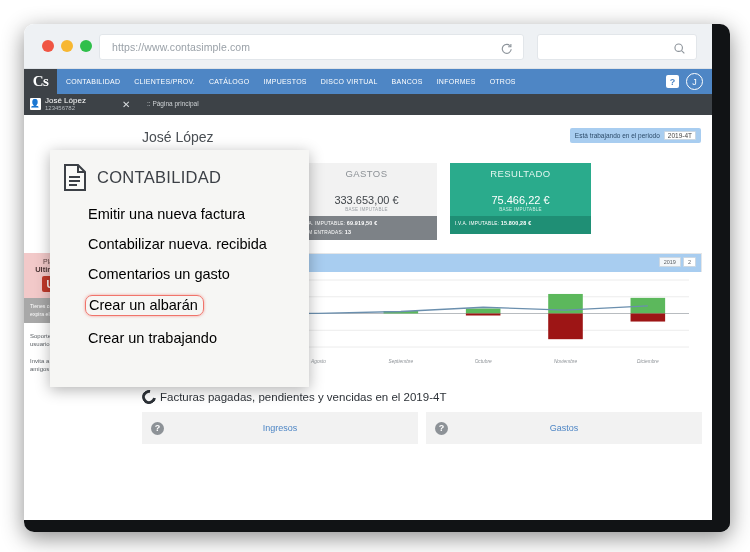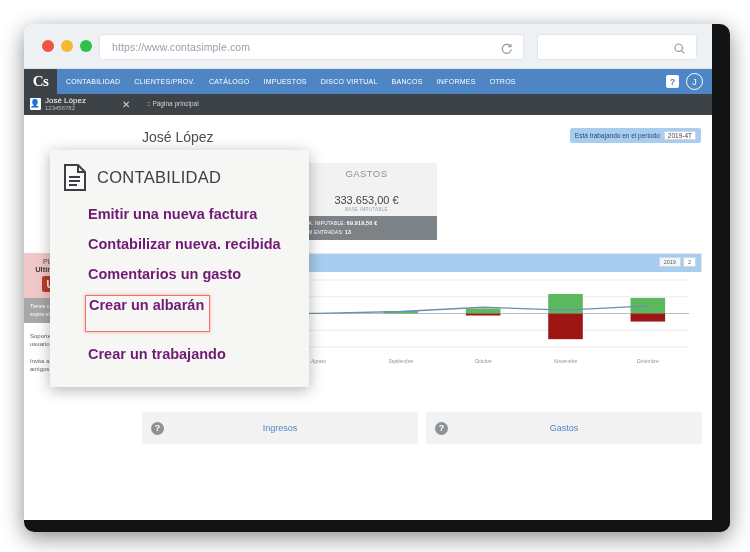--- a/index.html
+++ b/index.html
@@ -332,28 +332,28 @@
   #dd-head {
     display: flex; align-items: center; gap: 11px;
     padding: 14px 0 0 14px;
   }
   #dd-doc-icon { width: 22px; height: 27px; }
   #dd-title {
     font-size: 16.5px; color: #3c4046; letter-spacing: 0.3px;
   }
   #dd-list { margin-top: 14px; padding-left: 38px; }
   .dd-item {
-    font-size: 14.5px; color: #701a75;
-    margin-bottom: 13px; display: inline-block; font-weight: bold;
+    font-size: 14.5px; color: #000000;
+    margin-bottom: 13px; display: inline-block;
   }
   .dd-item.highlighted {
     border: 1.6px solid #f0746b;
     box-shadow: 0 0 3px rgba(240,116,107,0.7);
-    border-radius: 0;
-    padding: 1px 5px 18px 3px;
+    border-radius: 7px;
+    padding: 1px 5px 2px 3px;
     margin-left: -3px;
   }
 </style>
 </head>
 <body>
 
 <div id="frame">
   <div id="page-white">
 
     <div id="toolbar">
@@ -434,20 +434,30 @@
           <div class="kpi-title">GASTOS</div>
           <div class="kpi-amount">333.653,00 €</div>
           <div class="kpi-sub">BASE IMPUTABLE</div>
         </div>
         <div class="kpi-foot">
           <div><span>I.V.A. IMPUTABLE:</span> <b>69.919,50 €</b></div>
           <div><span>NUM ENTRADAS:</span> <b>13</b></div>
         </div>
       </div>
 
+      <div class="kpi" id="kpi-resultado">
+        <div class="kpi-body">
+          <div class="kpi-title">RESULTADO</div>
+          <div class="kpi-amount">75.466,22 €</div>
+          <div class="kpi-sub">BASE IMPUTABLE</div>
+        </div>
+        <div class="kpi-foot">
+          <div><span>I.V.A. IMPUTABLE:</span> <b>15.800,28 €</b></div>
+        </div>
+      </div>
 
       <div id="chart-panel">
         <div id="chart-head">
           <span id="chart-head-title">Resultado acumulado de los últimos 6 meses</span>
           <span id="chart-years">
             <span class="year-btn active">2019</span>
             <span class="year-btn">2</span>
           </span>
         </div>
         <div id="plot">
@@ -476,20 +486,24 @@
               <rect x="487.5433333333333" y="25.866666666666667" width="34.58" height="15.633333333333333" fill="#5cb85c"></rect>
               <rect x="487.5433333333333" y="41.5" width="34.58" height="8.04" fill="#9d1515"></rect>
               <text x="504.8333333333333" y="91" text-anchor="middle" font-size="4.8" fill="#8d9297" font-style="italic" font-family="&quot;Liberation Sans&quot;, sans-serif">Diciembre</text>
               <path d="M93.16666666666666 41.72333333333333L175.49999999999997 41.276666666666664L257.8333333333333 39.489999999999995L340.1666666666667 35.24666666666667L422.5 38.150000000000006L504.8333333333333 33.906666666666666" fill="none" stroke="#6b8fae" stroke-width="1.3"></path>
             </svg>
           </div>
       </div>
 
       <div id="ver-coment">[+] Ver Comentarios</div>
 
+      <div id="sec-title">
+        <span id="sec-icon"></span>
+        <span id="sec-text">Facturas pagadas, pendientes y vencidas en el 2019-4T</span>
+      </div>
 
       <div id="panels">
         <div class="sub-panel">
           <span class="help-circle">?</span>
           <span class="sub-label">Ingresos</span>
         </div>
         <div class="sub-panel">
           <span class="help-circle">?</span>
           <span class="sub-label">Gastos</span>
         </div>

